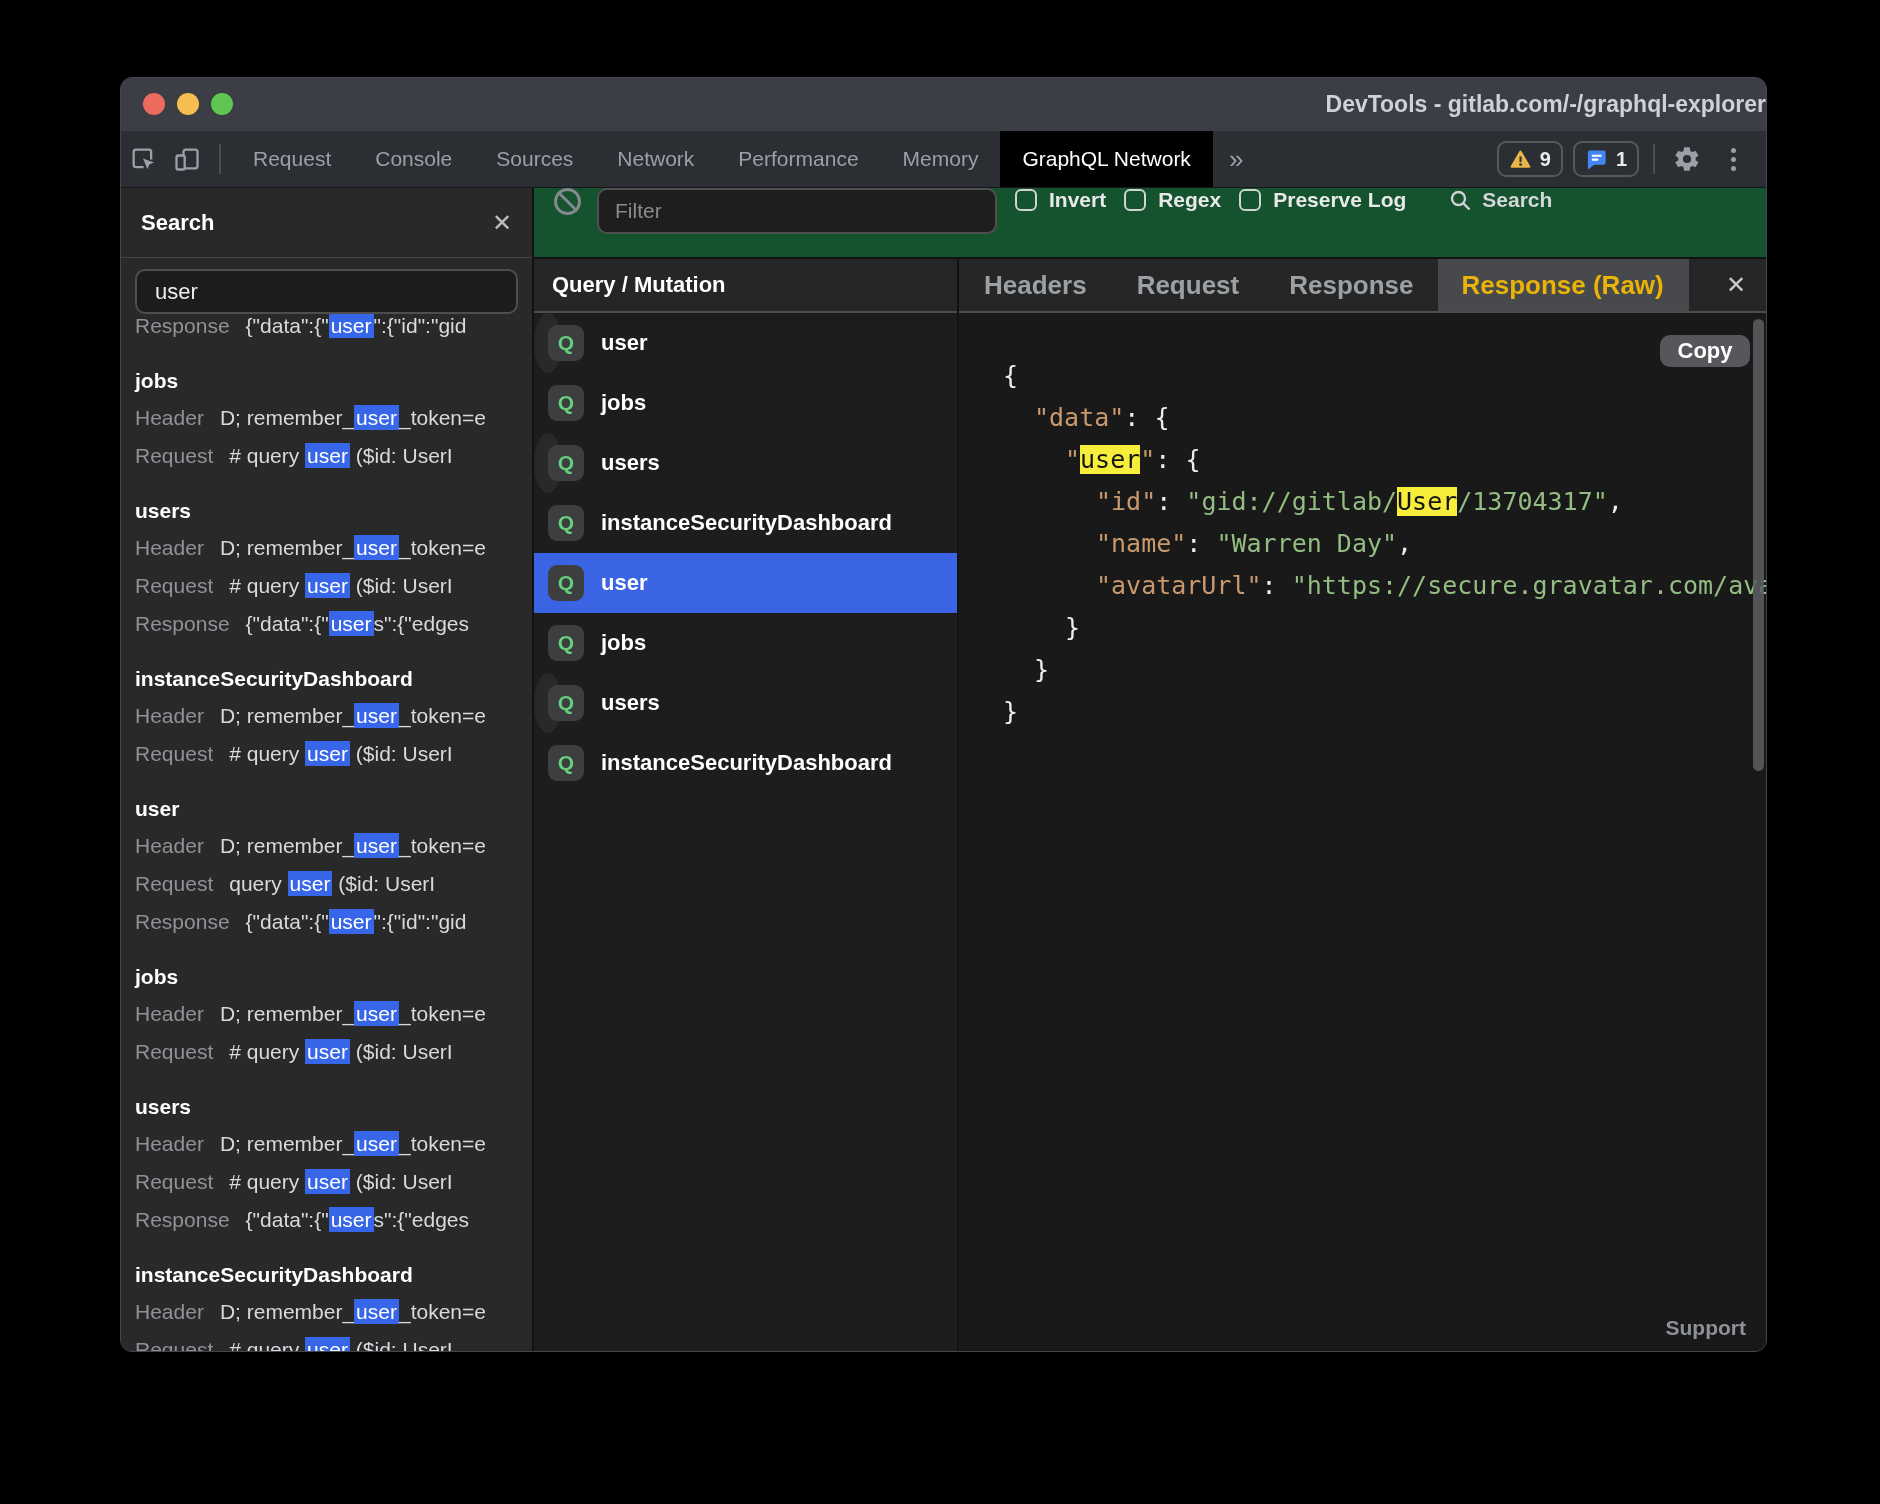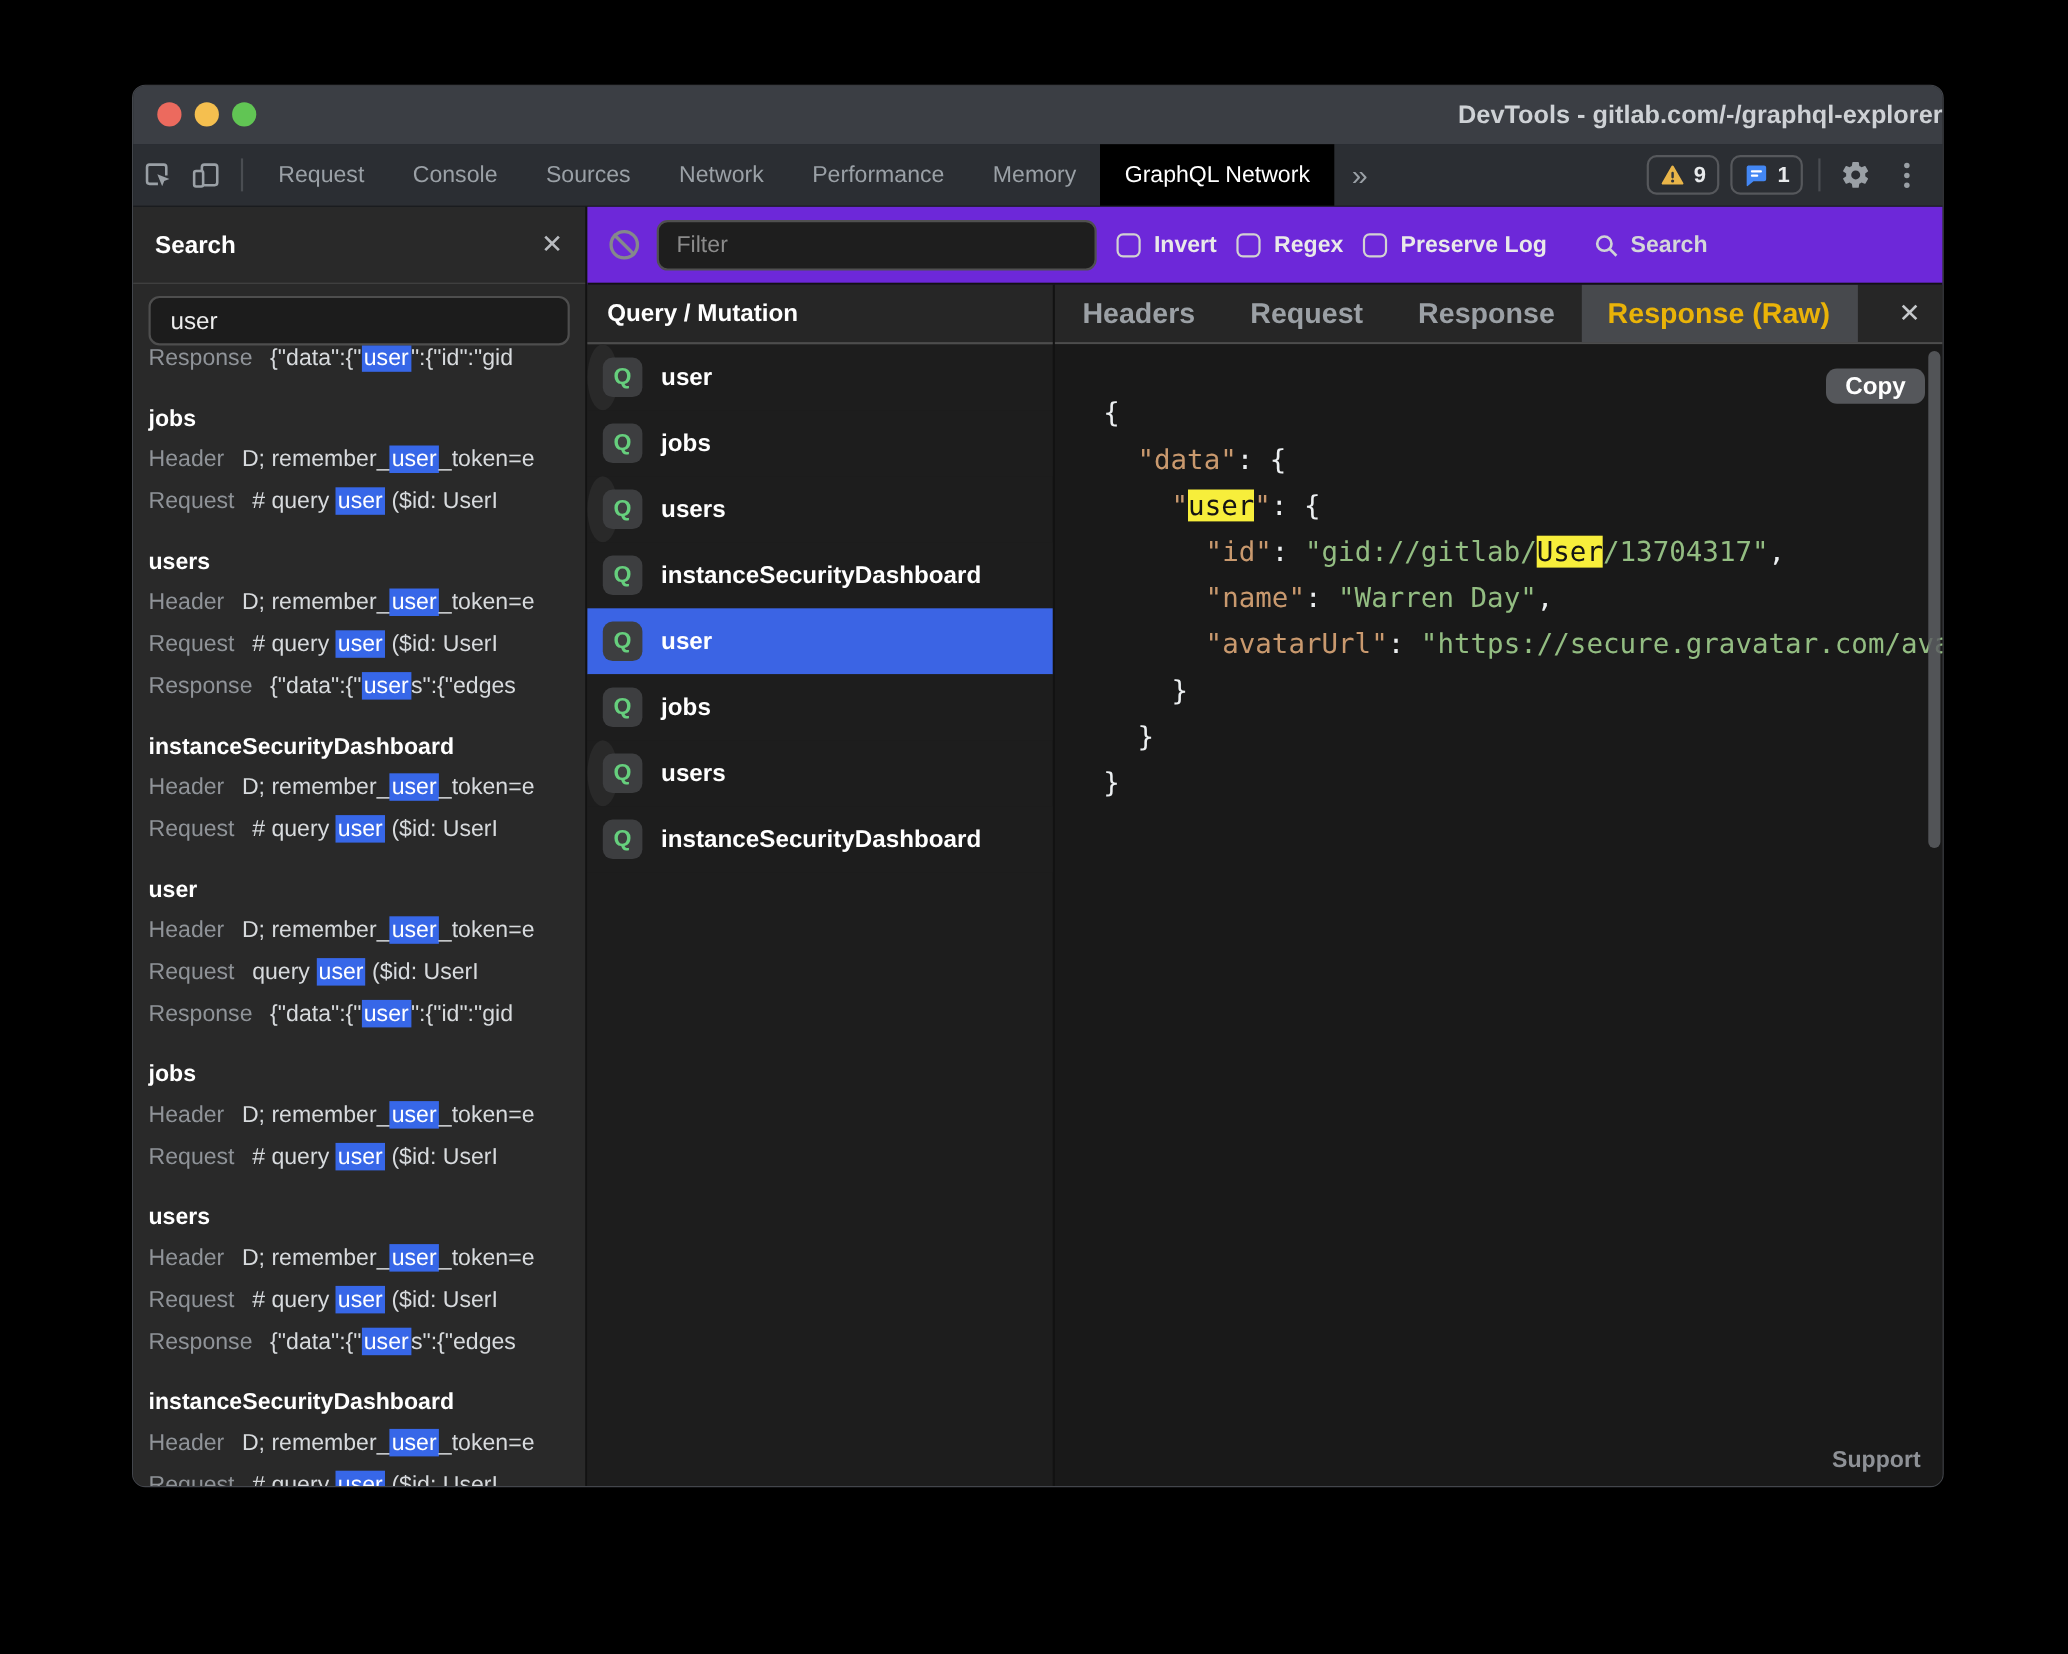--- a/index.html
+++ b/index.html
@@ -44,21 +44,21 @@
   .rline { line-height:38px; font-size:21px; white-space:nowrap; }
   .rline.clipped { margin-top:-13px; }
   .rlabel { color:#8f9398; margin-right:16px; }
   .rval { color:#d7dadd; }
   .hl { background:#3767e8; color:#fff; padding:1px 2px; }
   .rentry { margin-top:18px; }
   .rtitle { font-size:21px; font-weight:700; color:#fff; line-height:36px; }
 
   
   .main-zone { flex:1; display:flex; flex-direction:column; min-width:0; }
-  .filterbar { height:71px; background:#6d28d9; border-bottom:2px solid #121212; display:flex; align-items:center; padding:0 20px; }
+  .filterbar { height:71px; background:#14532d; border-bottom:2px solid #121212; display:flex; align-items:flex-start; padding:0 20px; }
   .block-icon { width:27px; height:27px; border:3px solid #85888c; border-radius:50%; position:relative; flex:none; }
   .block-icon::after { content:''; position:absolute; left:-3px; top:9px; width:27px; height:3px; background:#85888c; transform:rotate(45deg); }
   .filter-input { width:400px; height:46px; margin-left:16px; border-radius:10px; border:2px solid #505050;
                   background:#1e1e1e; color:#e8e8e8; font-size:21px; padding:0 16px; outline:none; }
   .filter-input::placeholder, .search-input::placeholder { color:#8b8b8b; }
   .cb-group { display:flex; align-items:center; gap:12px; margin-left:18px; }
   .cb { width:22px; height:22px; border:2.5px solid #d2d2d2; border-radius:6px; background:transparent; flex:none; }
   .cb-label { font-size:21px; color:#e9e9e9; font-weight:600; white-space:nowrap; }
   .searchctl { display:flex; align-items:center; gap:10px; margin-left:42px; color:#d4d6d9; font-size:21px; font-weight:600; }
 

